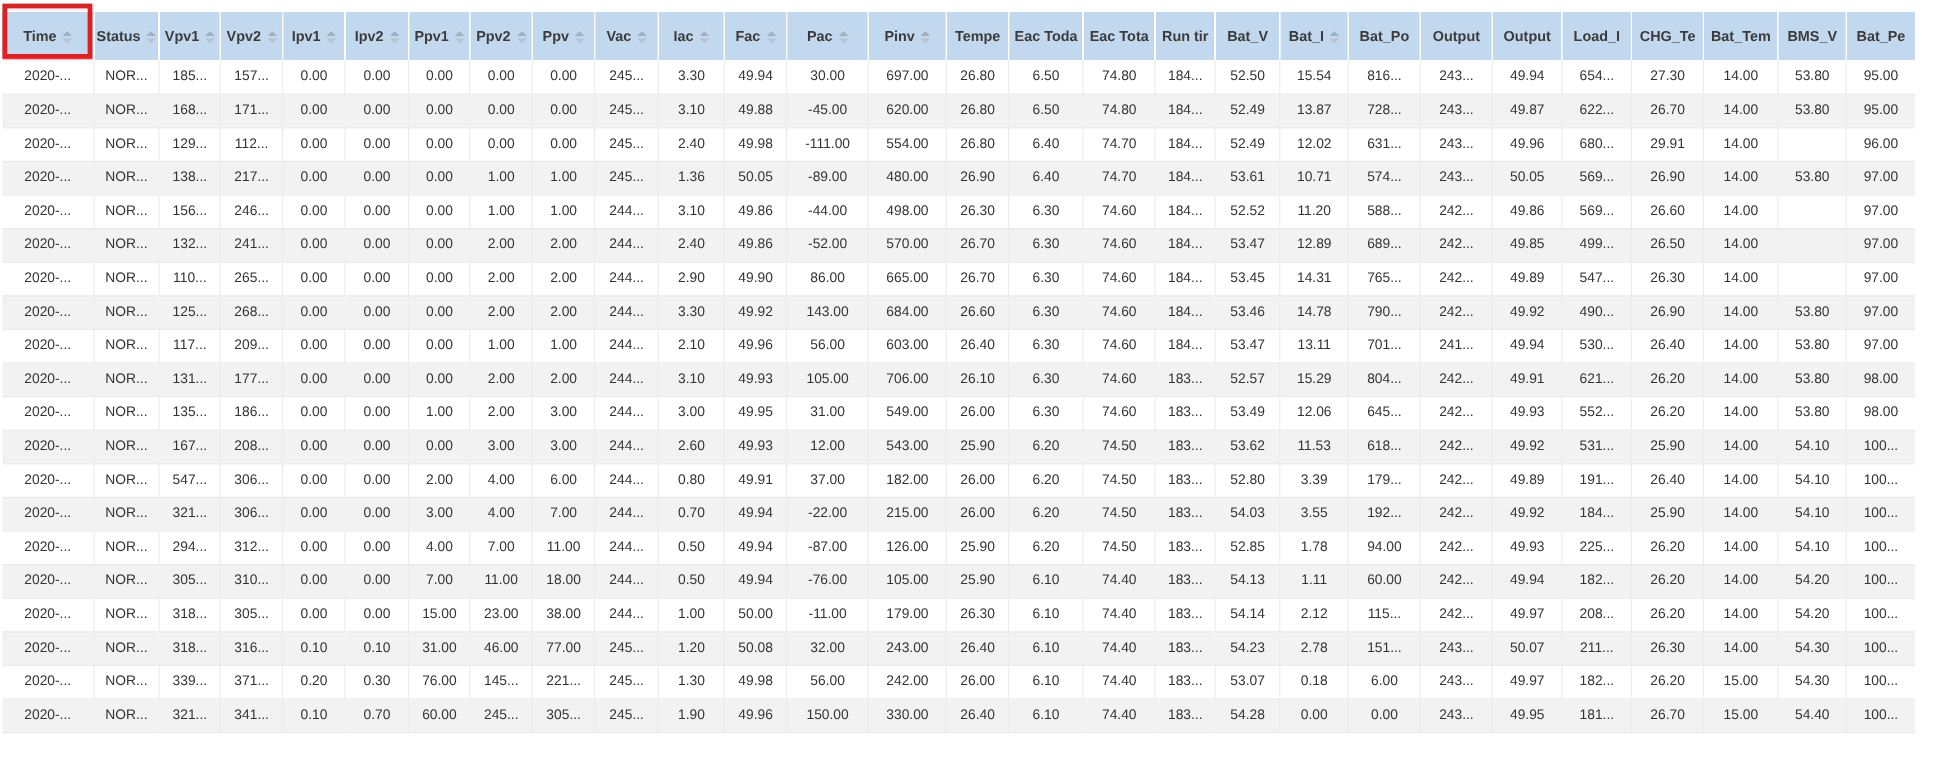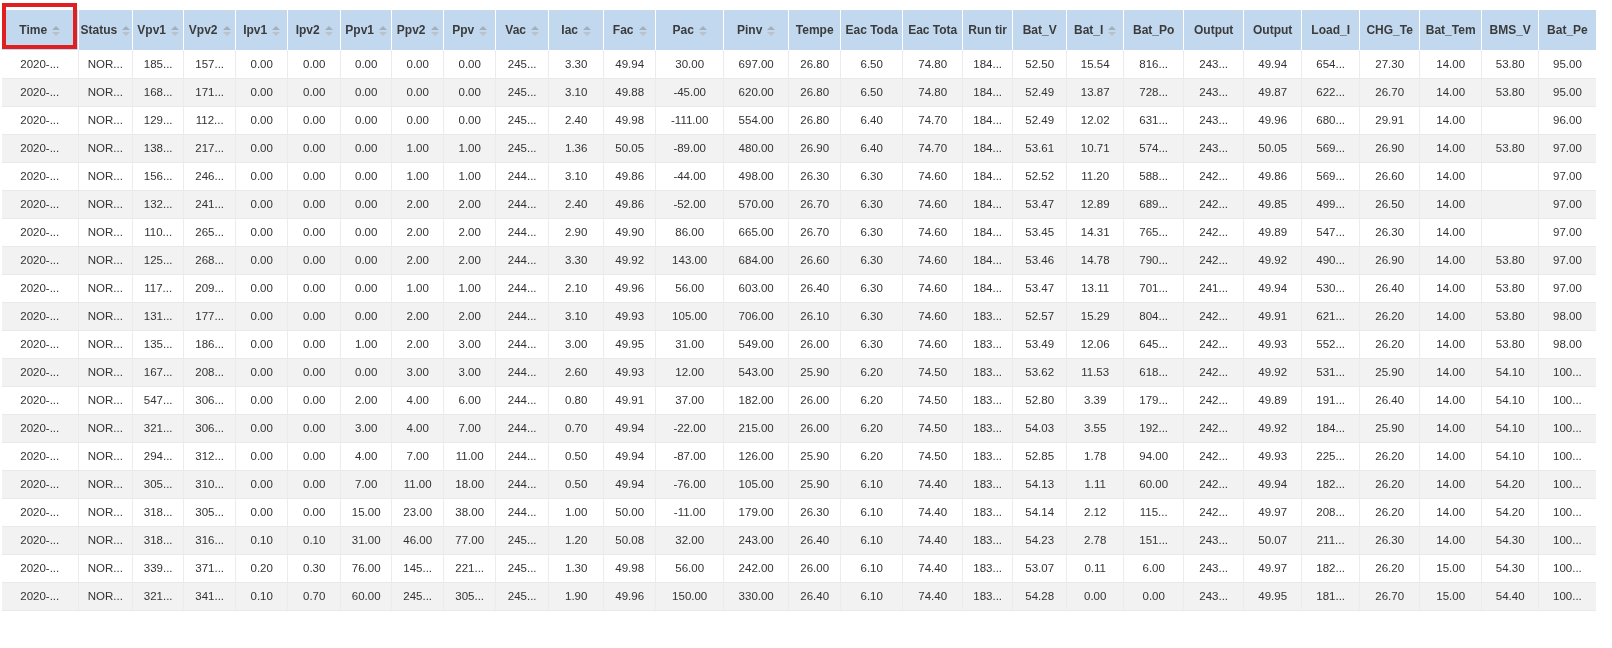--- a/index.html
+++ b/index.html
@@ -738,21 +738,21 @@
           <td>245...</td>
           <td>1.30</td>
           <td>49.98</td>
           <td>56.00</td>
           <td>242.00</td>
           <td>26.00</td>
           <td>6.10</td>
           <td>74.40</td>
           <td>183...</td>
           <td>53.07</td>
-          <td>0.11</td>
+          <td>0.18</td>
           <td>6.00</td>
           <td>243...</td>
           <td>49.97</td>
           <td>182...</td>
           <td>26.20</td>
           <td>15.00</td>
           <td>54.30</td>
           <td>100...</td>
         </tr>
         <tr>

